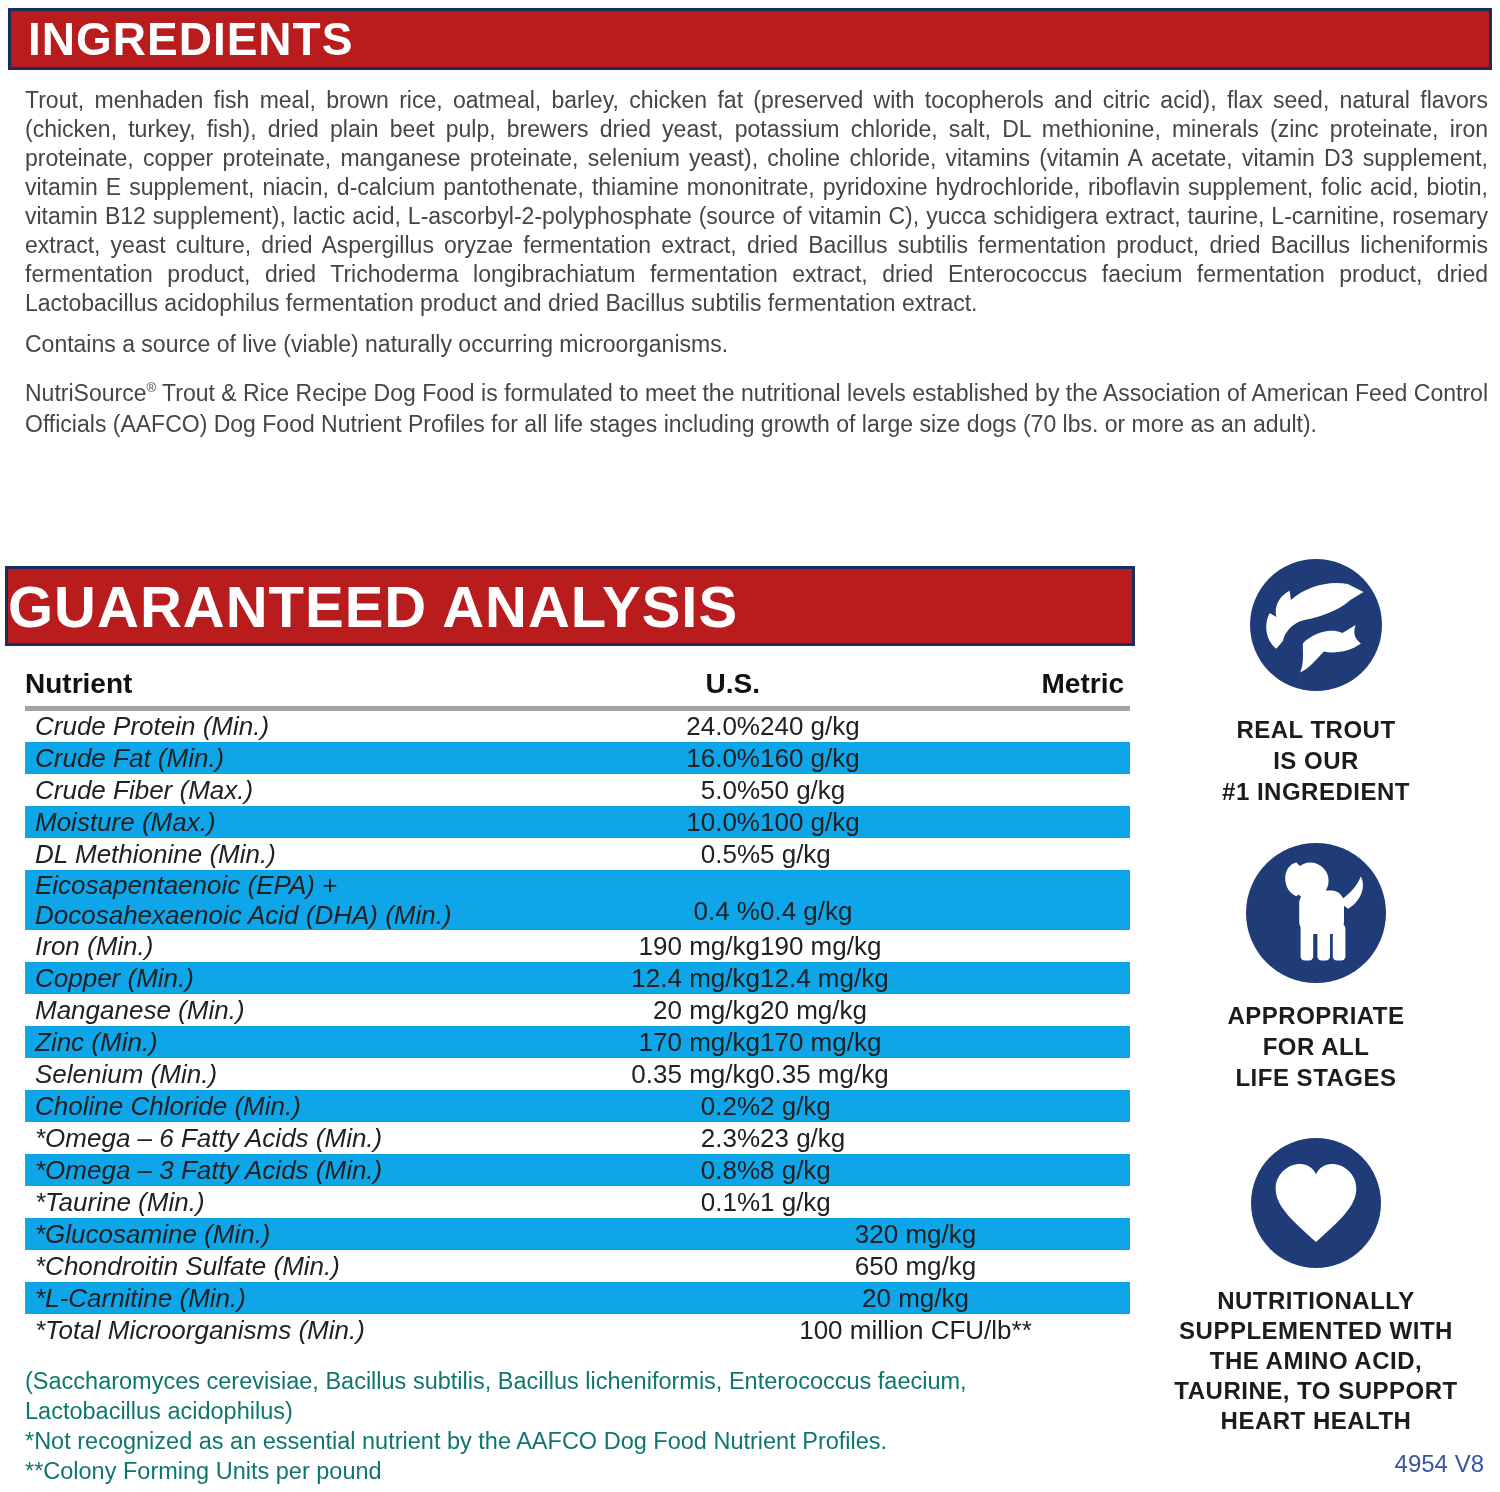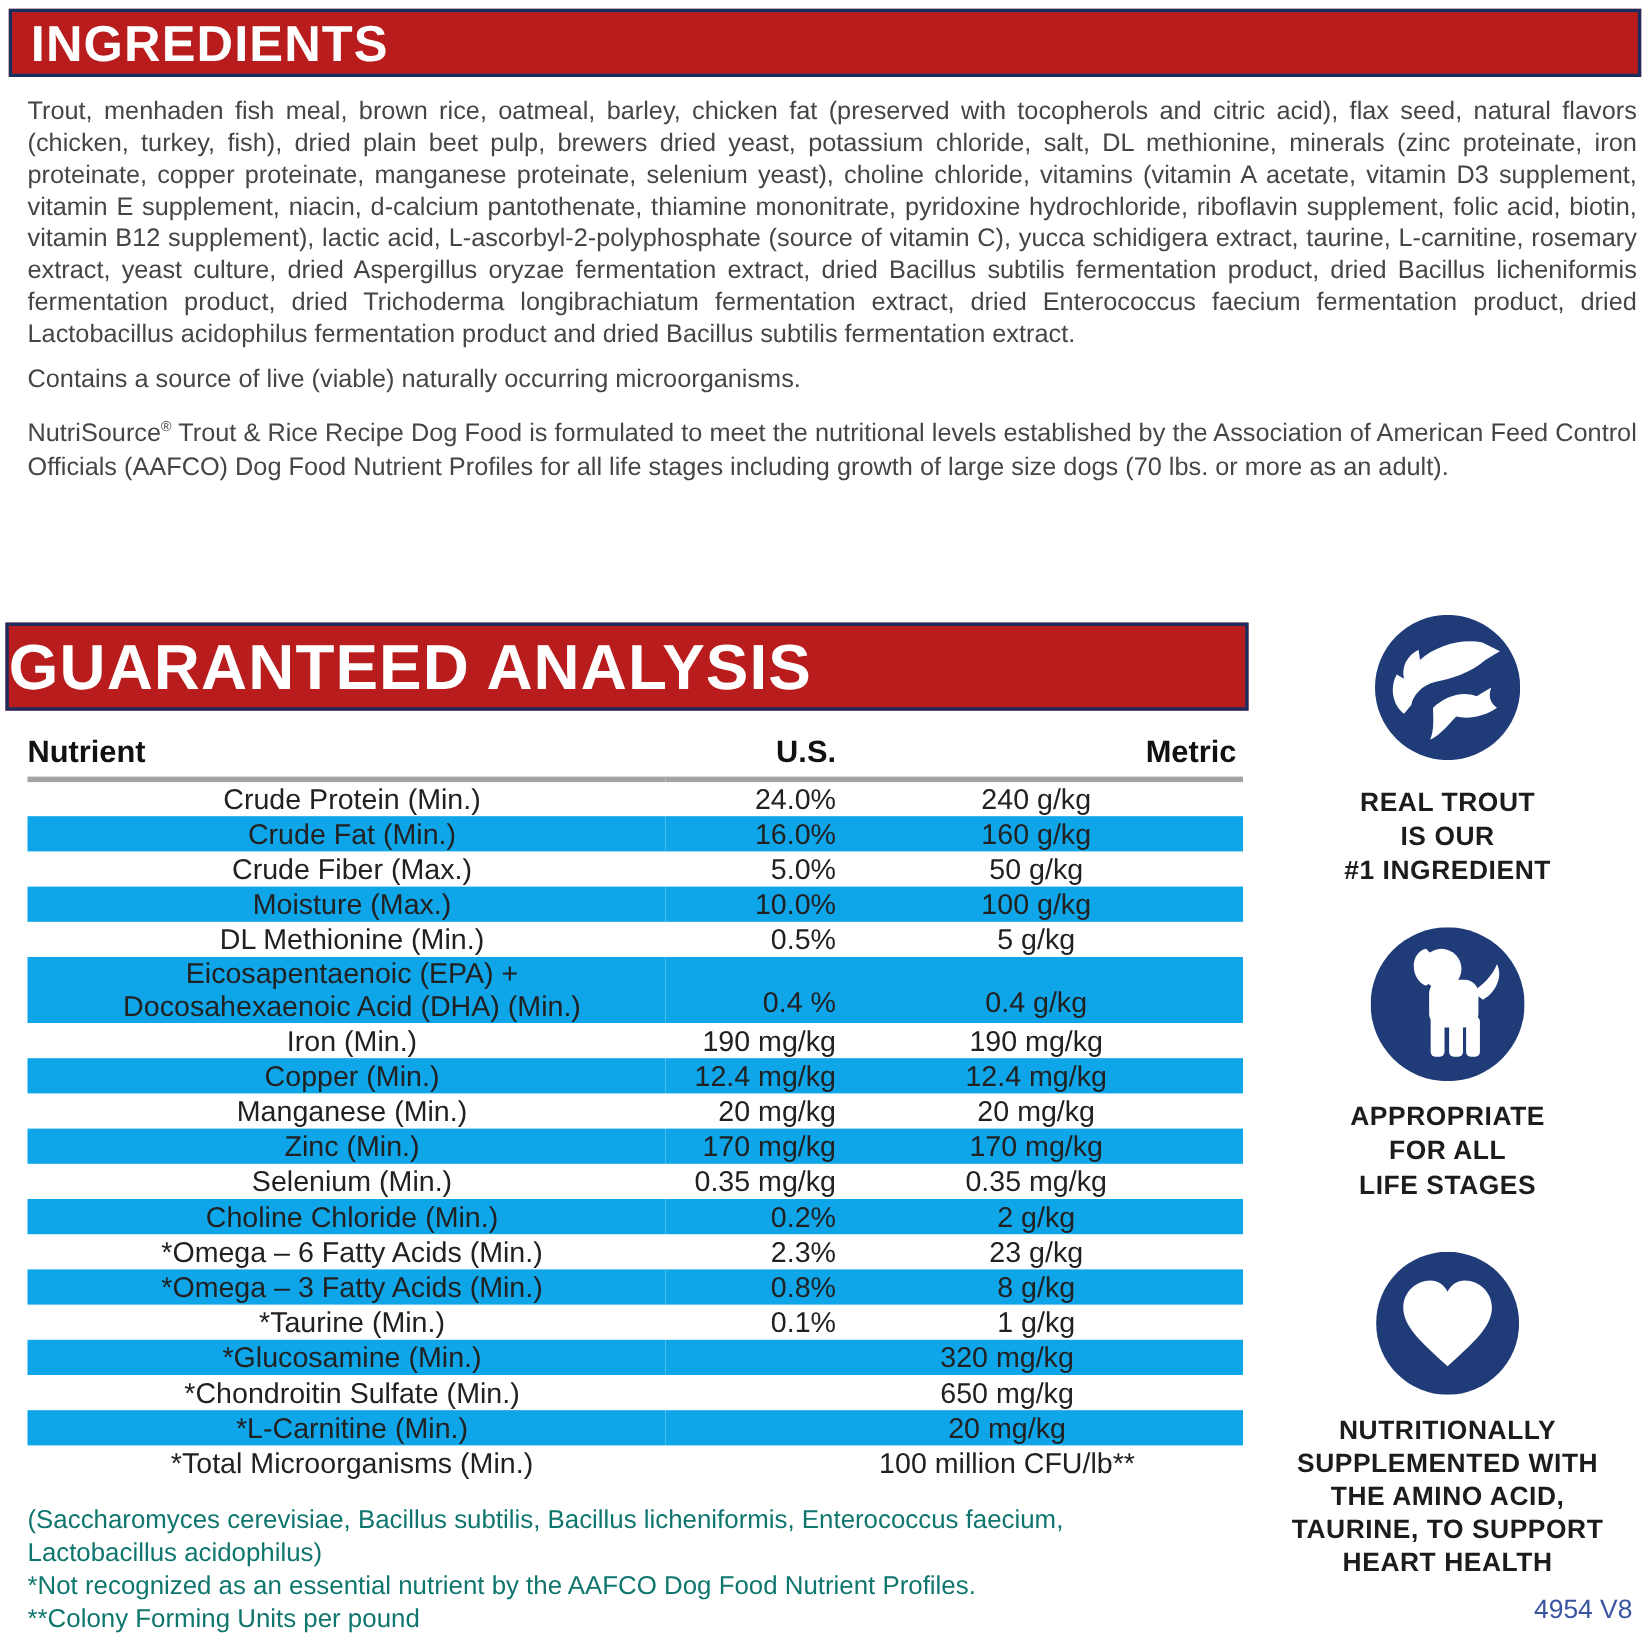--- a/index.html
+++ b/index.html
@@ -30,23 +30,23 @@
              font-size:26px; color:#212121; }
   col.c1 { width:580px; } col.c2 { width:155px; } col.c3 { width:370px; }
   table.ga thead th { font-size:28px; font-weight:bold; color:#111;
              border-bottom:5px solid #a3a3a3; height:40px;
              vertical-align:bottom; padding-bottom:6px; }
   th.h-nutrient { text-align:left; }
   th.h-us, th.h-metric { text-align:right; }
   th.h-metric { padding-right:6px; }
   table.ga tbody td { height:32px; vertical-align:middle; }
   table.ga tbody tr.shaded { background:#0ea5e9; }
-  td.c-nutrient { text-align:center; padding-left:10px; }
+  td.c-nutrient { text-align:left; padding-left:10px;font-style:italic; }
   td.c-us { text-align:right; }
-  td.c-metric { text-align:center; padding-right:6px; }
+  td.c-metric { text-align:left; padding-right:6px; }
   tr.double td { height:64px; }
   tr.double td.c-nutrient { line-height:30px; }
   tr.double td.c-us, tr.double td.c-metric { vertical-align:bottom; padding-bottom:3px; }
   td.c-merged { text-align:center; padding-left:96px; }
 
   .footnotes { position:absolute; left:25px; top:800px; font-size:23.5px;
                line-height:30px; color:#0f766e; width:1105px; }
 
   
   .rail { position:absolute; left:1140px; top:0; width:352px; height:1492px; }

